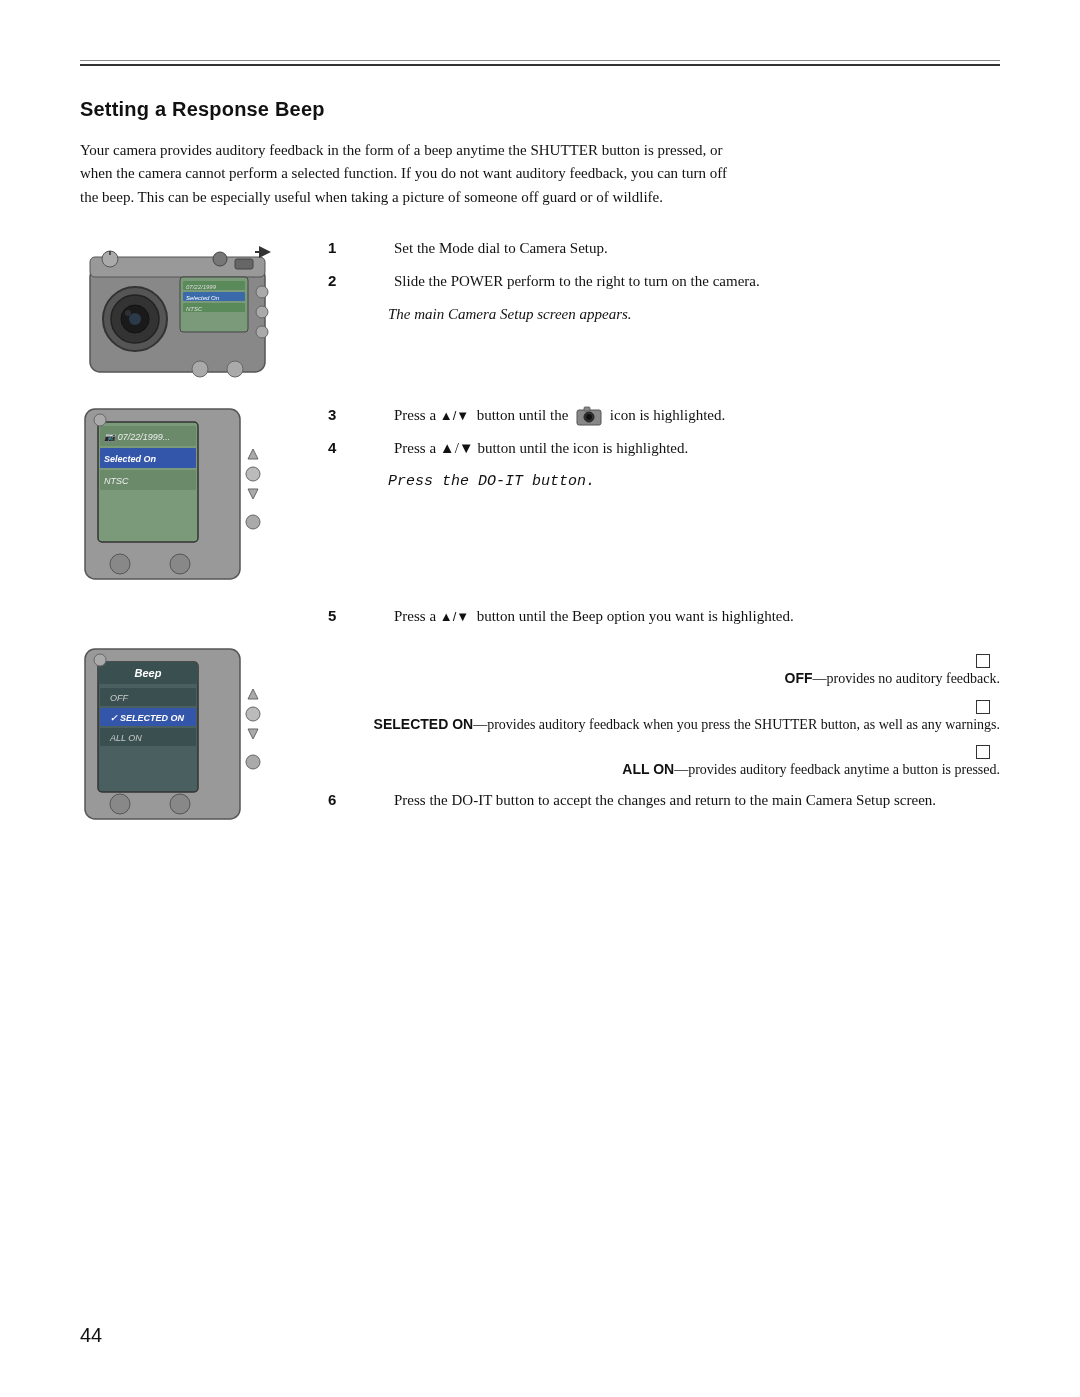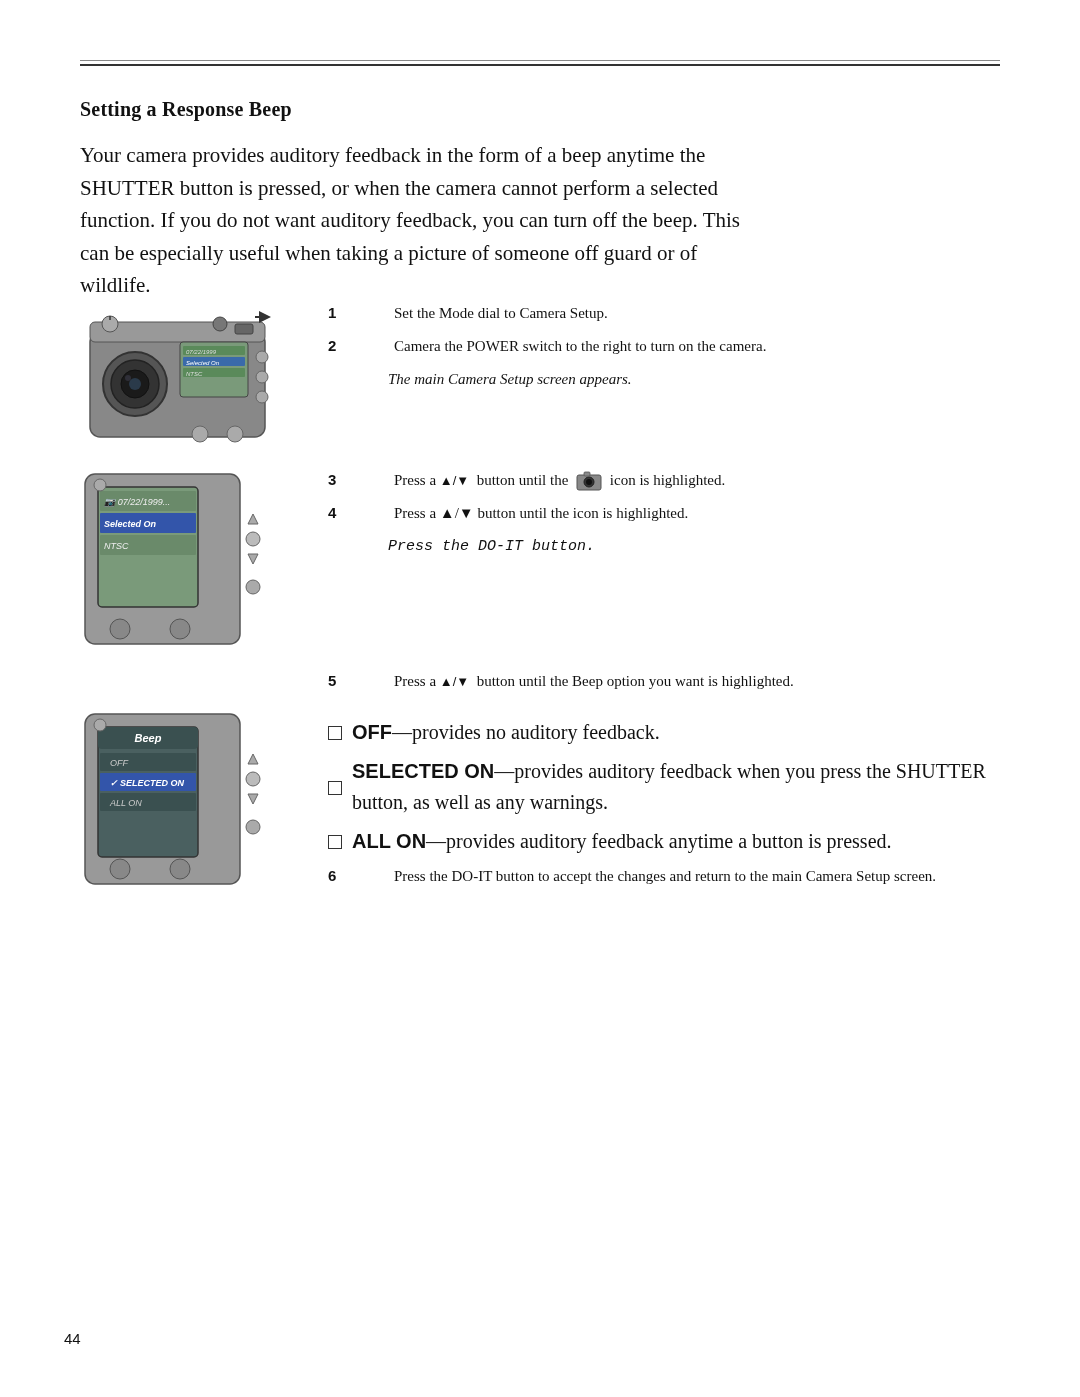--- a/index.html
+++ b/index.html
@@ -32,30 +32,31 @@
       background: #888;
       width: 100%;
     }
     .top-border .line2 {
       height: 2px;
       background: #333;
       width: 100%;
     }
 
     h2 {
-      font-family: Liberation Serif, serif;
+      font-family: Liberation Sans, sans-serif;
       font-size: 20px;
       font-weight: bold;
       margin-bottom: 18px;
       letter-spacing: 0.01em;
     }
 
     .intro-text {
-      font-size: 21px;
+      font-size: 15px;
       line-height: 1.55;
+      margin-bottom: 28px;
       max-width: 660px;
     }
 
     
     .content-area {
       display: flex;
       flex-direction: column;
       gap: 0;
     }
 
@@ -107,23 +108,24 @@
     }
 
     
     .bullet-list {
       margin-left: 0;
       margin-top: 8px;
       margin-bottom: 8px;
     }
     .bullet-item {
       display: flex;
-      align-items: center;
+      flex-direction: column;
+      align-items: flex-end;
       margin-bottom: 8px;
-      font-size: 20px;
+      font-size: 14px;
       line-height: 1.55;
     }
     .bullet-box {
       width: 14px;
       height: 14px;
       border: 1.5px solid #333;
       margin-right: 10px;
       margin-top: 2px;
       flex-shrink: 0;
       background: #fff;
@@ -133,22 +135,22 @@
     }
     .bold {
       font-weight: bold;
       font-family: Arial, sans-serif;
     }
 
     
     .page-number {
       position: absolute;
       bottom: 50px;
-      left: 64px;
-      font-size: 15px;
+      left: 80px;
+      font-size: 20px;
       font-family: Arial, sans-serif;
     }
 
     
     .btn-symbol {
       display: inline-block;
       font-size: 13px;
       vertical-align: middle;
       font-family: Arial, sans-serif;
     }
@@ -231,21 +233,21 @@
         </svg>
       </div>
 
       <div class="steps-col">
         <div class="step-item">
           <span class="step-num">1</span>
           <span class="step-text">Set the Mode dial to Camera Setup.</span>
         </div>
         <div class="step-item">
           <span class="step-num">2</span>
-          <span class="step-text">Camera the POWER switch to the right to turn on the camera.</span>
+          <span class="step-text">Slide the POWER perform to the right to turn on the camera.</span>
         </div>
         <div class="step-item" style="padding-left:22px;">
           <span class="step-text italic-note">The main Camera Setup screen appears.</span>
         </div>
       </div>
     </div>
 
     <div class="step-row">
       <div class="image-col">
         

